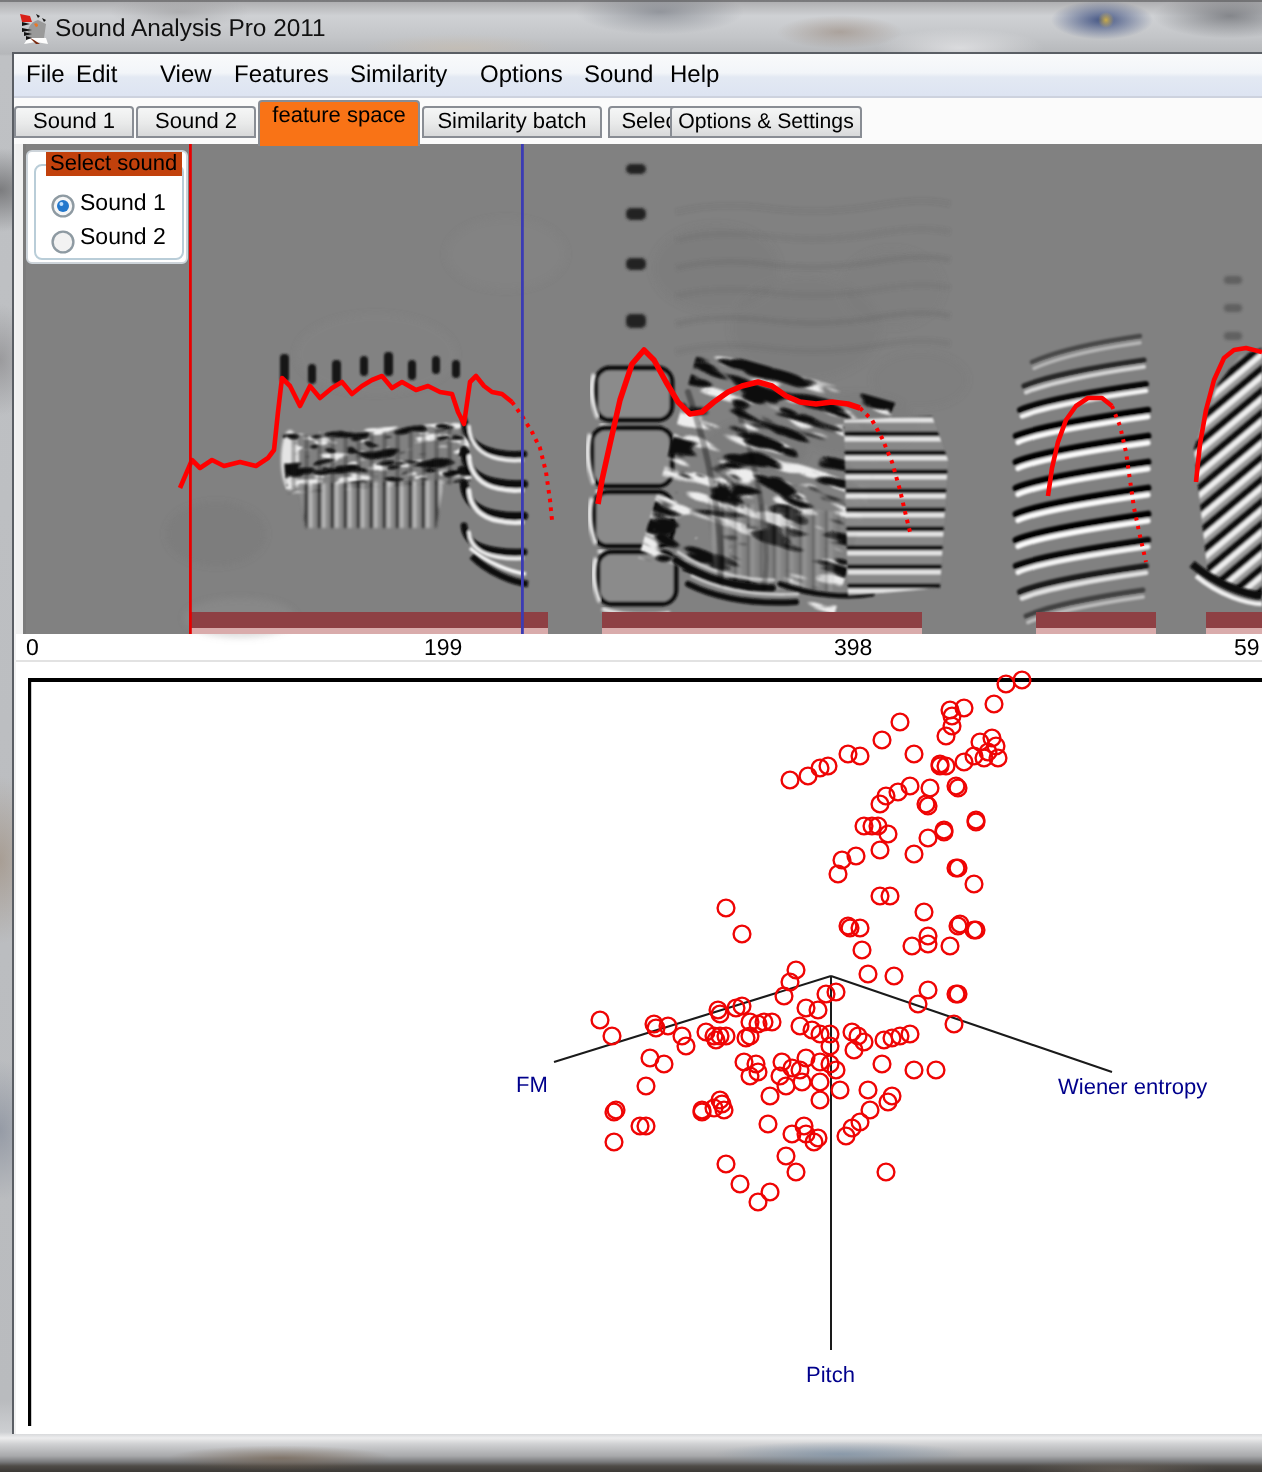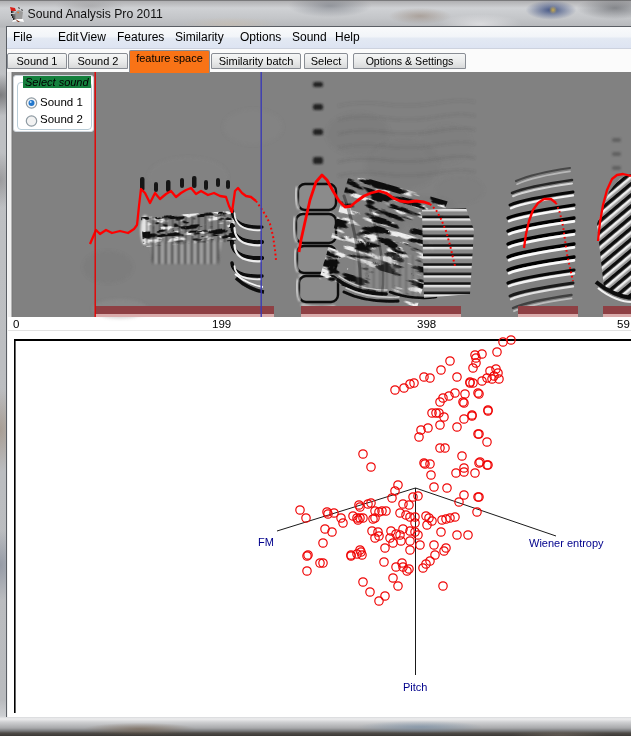--- a/index.html
+++ b/index.html
@@ -51,35 +51,35 @@
  <path d="M0 1 L5 2 L6 5 L1 5 Z" fill="#d92018"></path>
  <path d="M1 5 l4 1 l-4 1 z M1 8 l5 1 l-5 1 z M2 10 l4 1 l-4 1 z M3 12 l3 1 l-3 1 z" fill="#111"></path>
  <path d="M8 1 l2 1 l-1 1 z M11 3 l2 1 l-1 1 z" fill="#111"></path>
  <path d="M7 6 C8 5.4 9 5.6 9 7 L8 7.6 Z" fill="#e87828"></path>
  <path d="M5 13 l2 1 l3 2 l-2 0 z" fill="#7a2a10"></path>
 </svg>
 <div id="title" class="abs">Sound Analysis Pro 2011</div>
 <div id="frame" class="abs"></div>
 <div id="menubar" class="abs">
  <span style="left:6px">File</span>
-    <span style="left:51px">Edit</span>
+    <span style="left:31px">Edit</span>
  <span style="left:73px">View</span>
     <span style="left:110px">Features</span>
  <span style="left:168px">Similarity</span>
     <span style="left:233px">Options</span>
  <span style="left:285px">Sound</span>
     <span style="left:328px">Help</span>
 </div>
 <div id="tabrow" class="abs">
  <div class="tab" style="left:0px;width:60px">Sound 1</div>
  <div class="tab" style="left:61px;width:60px">Sound 2</div>
  <div class="tab sel" style="left:122px;width:81px">feature space</div>
  <div class="tab" style="left:204px;width:90px">Similarity batch</div>
  <div class="tab" style="left:297px;width:44px">Select</div>
- <div class="tab" style="left:346px;width:113px;font-size:10.6px">Options &amp; Settings</div>
+ <div class="tab" style="left:328px;width:96px;font-size:10.6px">Options &amp; Settings</div>
 </div>
 <svg class="abs" style="left:8px;top:72px" width="623" height="259" viewBox="0 0 623 259">
 <rect x="0" y="0" width="623" height="259" fill="#f0f0f0"></rect>
 <rect x="3.5" y="0" width="1.5" height="259" fill="#7b7b7b"></rect>
 <rect x="5" y="0" width="618" height="245" fill="#818181"></rect>
 <rect x="0" y="245" width="623" height="14" fill="#ffffff"></rect>
 <rect x="0" y="258" width="623" height="1" fill="#e2e2e2"></rect>
 <defs>
 <filter id="nbA" x="-2%" y="-2%" width="104%" height="104%">
         <feTurbulence type="turbulence" baseFrequency="0.055 0.17" numOctaves="2" seed="11" result="t"></feTurbulence>
@@ -280,21 +280,21 @@
 <rect x="252.5" y="0" width="1.4" height="245" fill="#3b3bb4"></rect>
 <g font-size="11.5" fill="#000">
 <text x="5" y="255.5">0</text>
 <text x="204" y="255.5">199</text>
 <text x="409" y="255.5">398</text>
 <text x="609" y="255.5">59</text>
 </g>
 </svg>
 <div class="abs" style="left:13px;top:75px;width:81px;height:57px;background:#fff;border:1px solid #cdd4da;border-radius:3px;box-sizing:border-box;">
  <div class="abs" style="left:3px;top:6px;width:73px;height:46px;border:1px solid #b9cdd8;border-radius:4px;"></div>
- <div class="abs" style="left:9px;top:0px;background:#15803d;padding:0 2px;font-size:11px;color:#000;font-style:italic;">Select sound</div>
+ <div class="abs" style="left:9px;top:0px;background:#c2410c;padding:0 2px;font-size:11px;color:#000;">Select sound</div>
  <svg class="abs" style="left:11px;top:19.5px" width="14" height="34" viewBox="0 0 14 34">
   <circle cx="6.5" cy="7" r="5.2" fill="#f6f6f6" stroke="#8e9aa2" stroke-width="1.2"></circle>
   <circle cx="6.5" cy="7" r="3" fill="#2277cc"></circle>
       <circle cx="5.7" cy="6" r="1" fill="#bfe0ff"></circle>
   <circle cx="6.5" cy="25" r="5.2" fill="#f2f2f2" stroke="#8e9aa2" stroke-width="1.2"></circle>
  </svg>
  <div class="abs" style="left:26px;top:19.5px;font-size:11.5px">Sound 1</div>
  <div class="abs" style="left:26px;top:37px;font-size:11.5px">Sound 2</div>
 </div>
 <svg class="abs" style="left:8px;top:331px" width="623" height="386" viewBox="0 0 623 386">

